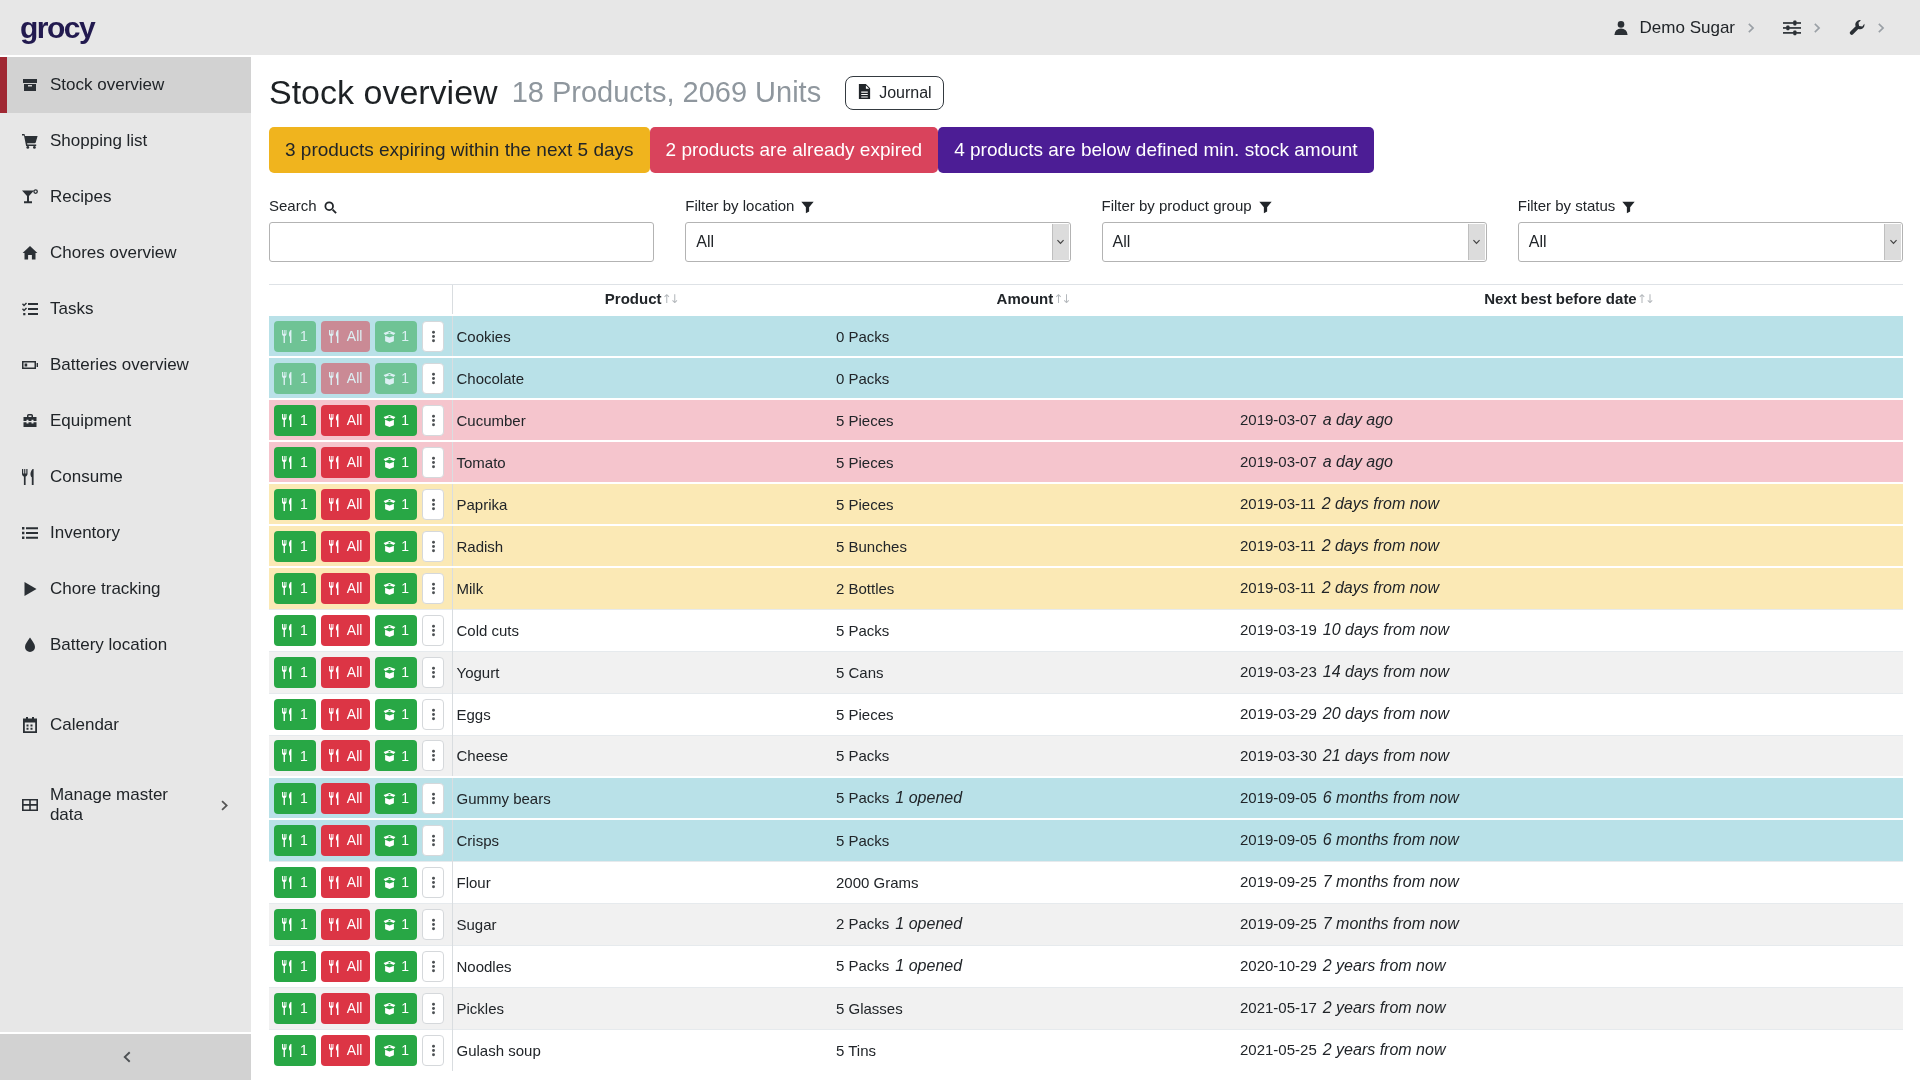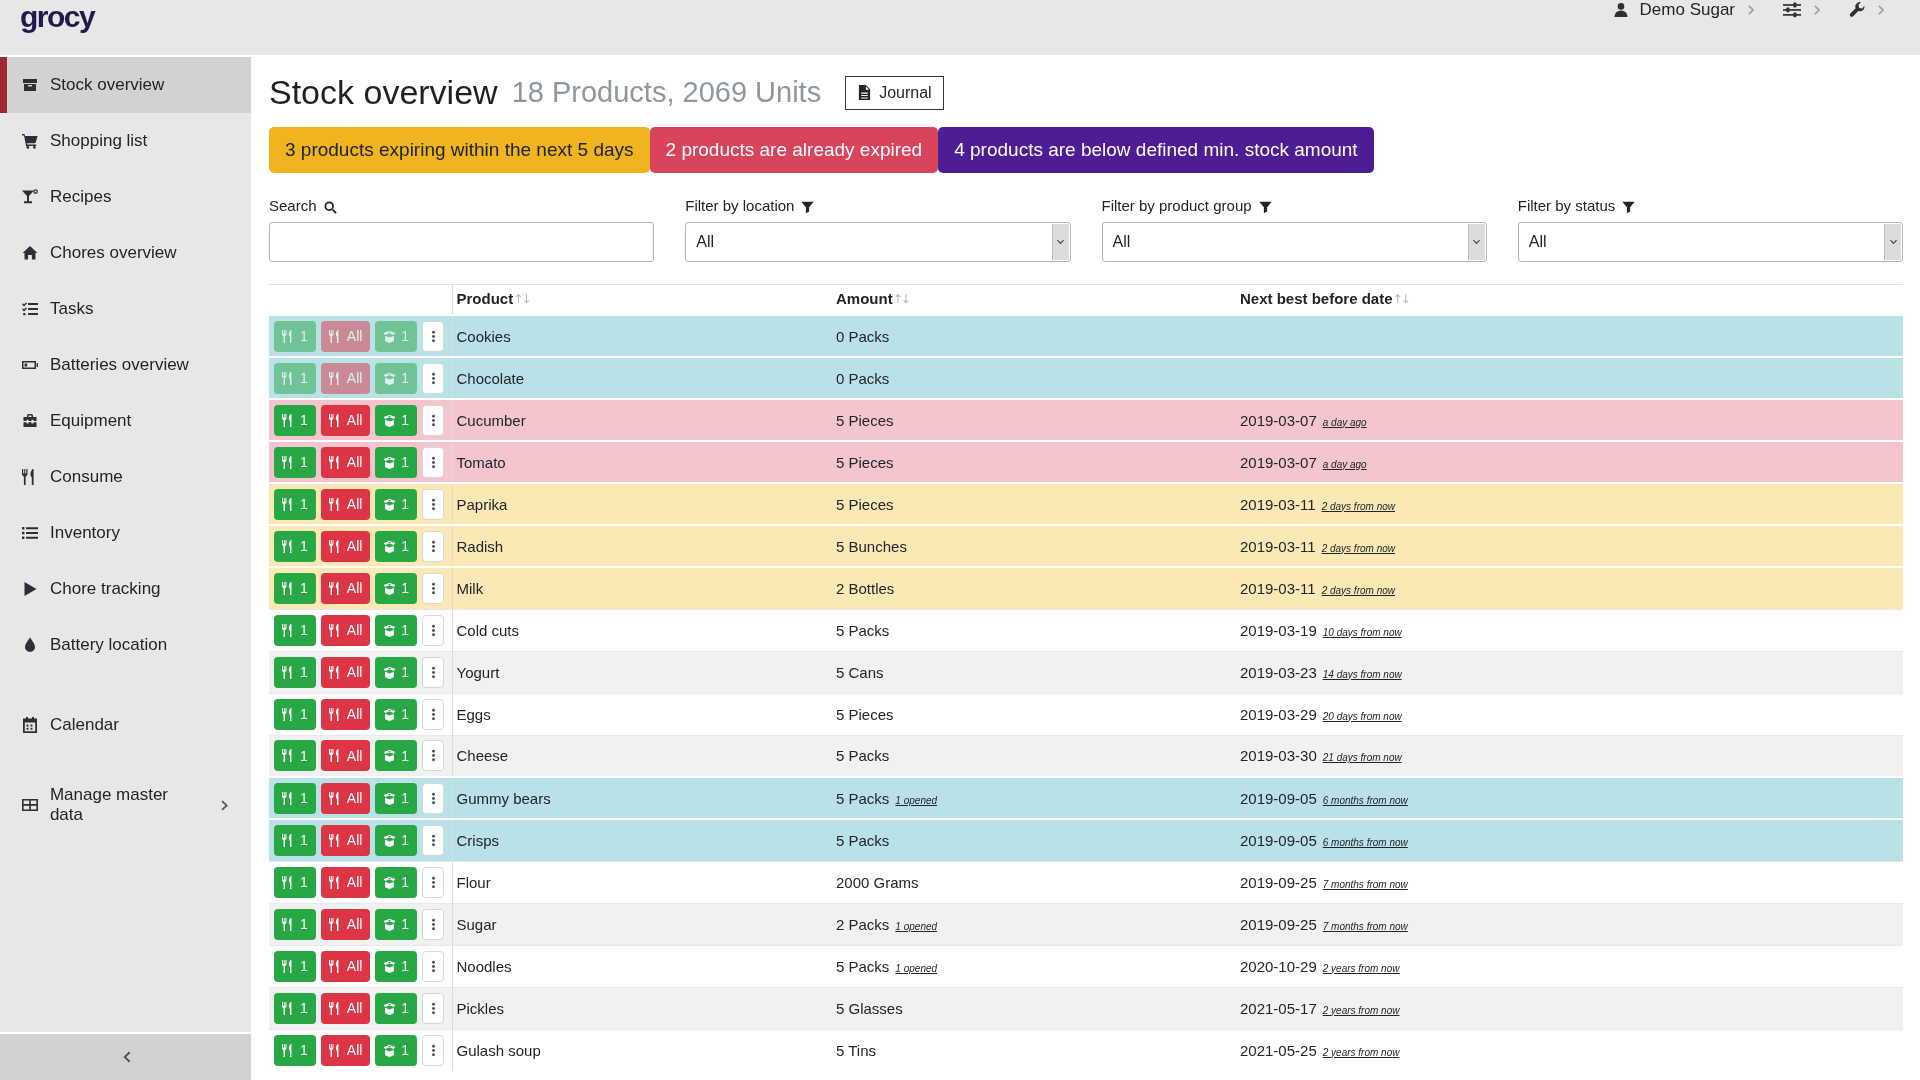--- a/index.html
+++ b/index.html
@@ -1,21 +1,21 @@
 <!DOCTYPE html>
 <html><head>
 <meta charset="utf-8">
 <style>
   * { margin:0; padding:0; box-sizing:border-box; }
   html,body { width:1920px; height:1080px; overflow:hidden; background:#fff;
     font-family:"Liberation Sans", sans-serif; color:#212529; }
 
   
   .topbar { position:absolute; left:0; top:0; width:1920px; height:55px;
-    background:#e7e7e7; display:flex; align-items:flex-start; justify-content:space-between;
+    background:#e7e7e7; display:flex; align-items:center; justify-content:space-between;
     padding:0 32px 0 20px; }
   .logo { font-size:30px; font-weight:bold; color:#221a4f; letter-spacing:-1.5px; cursor:pointer; }
   .user-zone { display:flex; align-items:center; gap:11px; font-size:17px; }
   .user-zone .icon { display:inline-flex; }
   .chev-gray { color:#9aa0a6; }
   .dark-ic { color:#2b3035; }
 
   
   .sidebar { position:absolute; left:0; top:57px; bottom:0; width:251px; background:#e7e7e7; }
   .side-item { height:56px; display:flex; align-items:center; gap:10px; padding-left:20px;
@@ -27,63 +27,63 @@
   .side-footer { position:absolute; left:0; right:0; bottom:0; height:48px; background:#d2d2d2;
     border-top:2px solid #fff; display:flex; align-items:center; justify-content:center; cursor:pointer; color:#4d5154; }
 
   
   .main { position:absolute; left:253px; top:55px; right:0; bottom:0; background:#fff;
     padding:18px 17px 0 16px; overflow:hidden; }
 
   .title-row { display:flex; align-items:center; gap:14px; }
   .page-title { font-size:34px; font-weight:500; color:#1d2124; }
   .page-subtitle { font-size:29px; color:#8f979e; font-weight:400; }
-  .journal-btn { margin-left:10px; display:inline-flex; align-items:center; gap:7px;
-    border:1px solid #343a40; border-radius:0; background:#fff; padding:7px 11px;
+  .journal-btn { margin-left:10px; display:inline-flex; gap:7px;
+    border:1px solid #343a40; border-radius:8px; background:#fff; padding:7px 11px;
     font-size:16px; color:#212529; cursor:pointer; }
 
   .alerts { margin-top:15px; display:flex; }
   .alert-badge { font-size:19px; padding:12px 16px; border-radius:5px; cursor:pointer; }
 
   .filters { margin-top:24px; display:grid; grid-template-columns:repeat(4,1fr); column-gap:31px; }
   .filter-label { font-size:15px; display:flex; align-items:flex-end; gap:7px; margin-bottom:8px; }
   .filter-label .icon { font-size:13px; color:#212529; display:inline-flex; }
   .text-input { height:40px; width:100%; border:1px solid #b3b3b3; border-radius:3px;
     padding:0 10px; font-size:16px; font-family:"Liberation Sans", sans-serif; }
   .select { height:40px; border:1px solid #b3b3b3; border-radius:3px; position:relative;
     background:#fff; display:flex; align-items:center; padding:0 26px 0 10px; font-size:16px; cursor:pointer; }
   .select-strip { position:absolute; top:1px; right:1px; bottom:1px; width:17px; background:#dcdcdc;
     border-left:1px solid #bfbfbf; display:flex; align-items:center; justify-content:center; color:#444; }
 
   
   table { margin-top:22px; width:100%; border-collapse:collapse; table-layout:fixed; }
   col.c-act { width:183px; } col.c-prod { width:380px; } col.c-amt { width:404px; }
   thead th { text-align:left; font-size:15px; font-weight:700; padding:5px 6px 7px 4px;
     border-top:1px solid #dee2e6; border-bottom:1px solid #dee2e6; cursor:pointer; }
-  thead th .th-in { display:flex; align-items:center; justify-content:flex-start; }
+  thead th .th-in { display:flex; align-items:center; justify-content:center; }
   .sort { font-family:"DejaVu Sans", sans-serif; font-size:12px; color:#b4b8bc; letter-spacing:-2px; font-weight:400; }
   tbody tr { height:42px; border-top:1px solid #e6eaed; }
   tbody tr:nth-child(odd) { background:#f1f1f1; }
   tbody tr.row-blue { background:#b9e1e8; border-top:2px solid #fff; }
   tbody tr.row-pink { background:#f5c5cd; border-top:2px solid #fff; }
   tbody tr.row-yellow { background:#fbe9b5; border-top:2px solid #fff; }
   td { font-size:15px; padding:0 4px; vertical-align:middle; }
   .bl { border-left:1px solid #d9dde0; }
   td.actions { padding-left:5px; }
   .act-wrap { display:flex; align-items:center; gap:5px; }
   .ac-btn { height:31px; border:none; border-radius:4px; color:#fff; display:inline-flex;
     align-items:center; gap:5px; padding:0 8px; font-size:14px; cursor:pointer;
     font-family:"Liberation Sans", sans-serif; }
   .ac-btn .icon { display:inline-flex; font-size:13px; }
   .ac-green { background:#28a745; }
   .ac-red { background:#dc3545; }
   .ac-more { background:#fff; border:1px solid #d5d8db; width:22px; padding:0;
     justify-content:center; color:#4d5154; height:31px; }
   tr.row-disabled .ac-dim { opacity:.5; }
-  .small-note { font-size:10px; font-style:italic; margin-left:6px;text-decoration:underline; }
+  .small-note { font-size:16px; font-style:italic; margin-left:6px; }
 
   .icon svg { width:1em; height:1em; fill:currentColor; display:block; }
 </style>
 </head>
 <body>
 
 <div class="topbar">
   <div class="logo">grocy</div>
   <div class="user-zone">
     <span class="icon dark-ic" style="font-size:16px">

